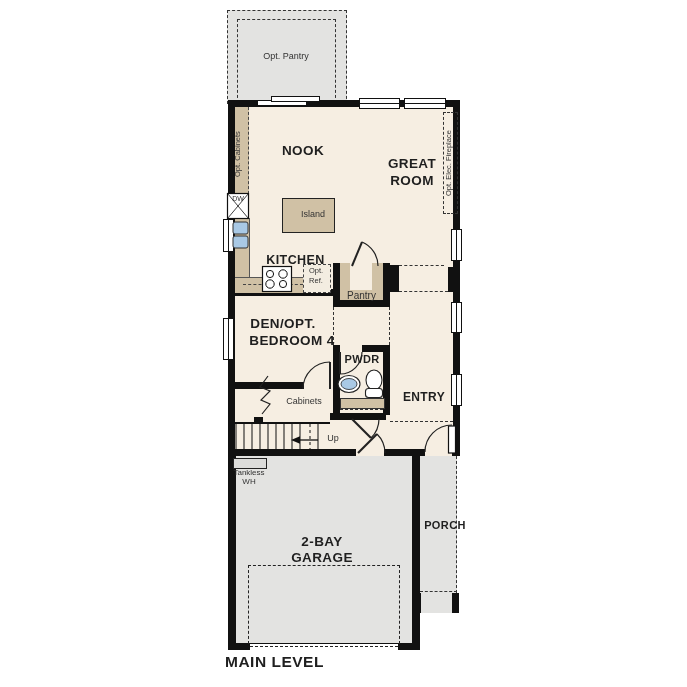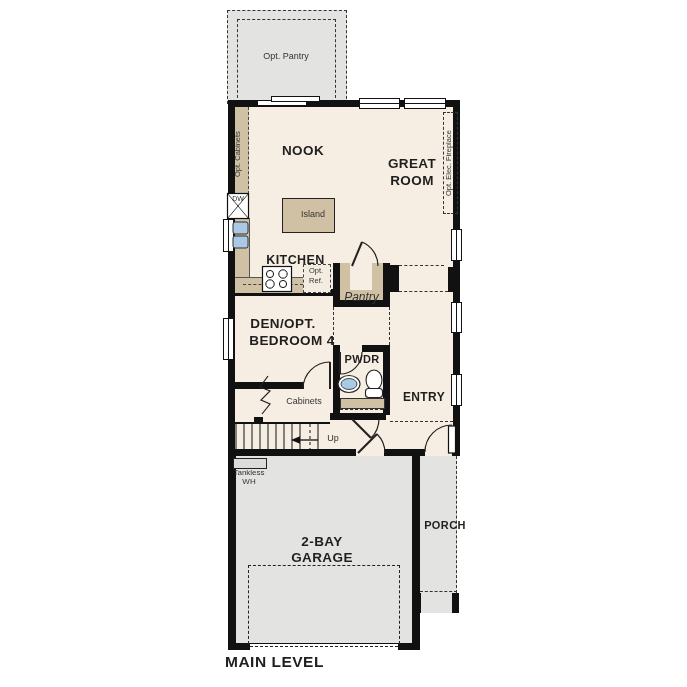--- a/index.html
+++ b/index.html
@@ -189,21 +189,21 @@
 
   <div class="lbl small-lbl" style="left:282px;top:209px;width:62px;font-size:9px;">Island</div>
 
   <div class="lbl room-lbl" style="left:253px;top:238px;width:85px;font-size:12.5px;margin-top:15px;">KITCHEN</div>
 
   <div class="lbl small-lbl" style="left:303px;top:266px;width:26px;font-size:7.5px;line-height:10px;">
     <span style="display:block;">Opt.</span>
     <span style="display:block;">Ref.</span>
   </div>
 
-  <div class="lbl small-lbl" style="left:336px;top:290px;width:51px;font-size:12px;font-style:italic;">Pantry</div>
+  <div class="lbl small-lbl" style="left:336px;top:290px;width:51px;font-size:10px;">Pantry</div>
 
   <div class="lbl room-lbl" style="left:228px;top:315px;width:110px;font-size:13.5px;line-height:17px;">
     <span style="display:block;">DEN/OPT.</span>
     <span style="display:block;padding-left:18px;">BEDROOM 4</span>
   </div>
 
   <div class="lbl room-lbl" style="left:342px;top:353px;width:40px;font-size:11px;">PWDR</div>
 
   <div class="lbl room-lbl" style="left:399px;top:390px;width:50px;font-size:12px;">ENTRY</div>
 

